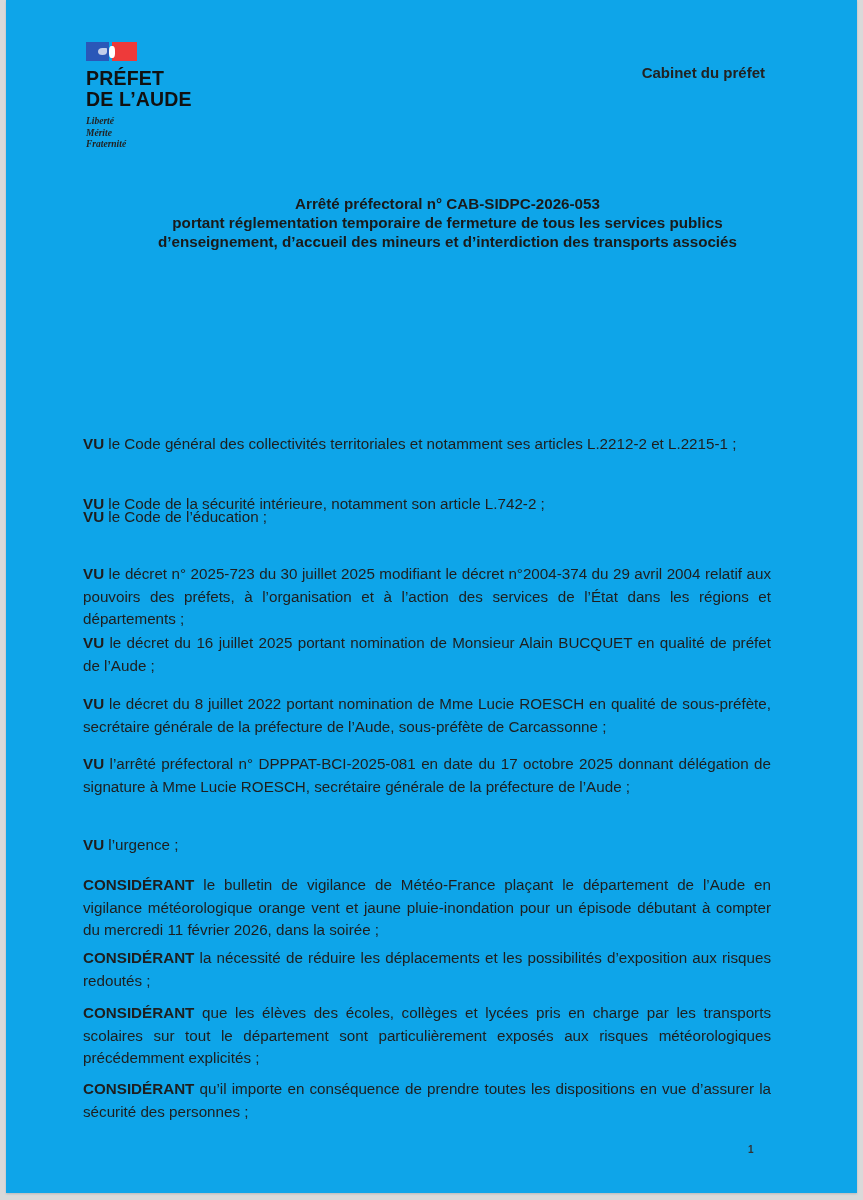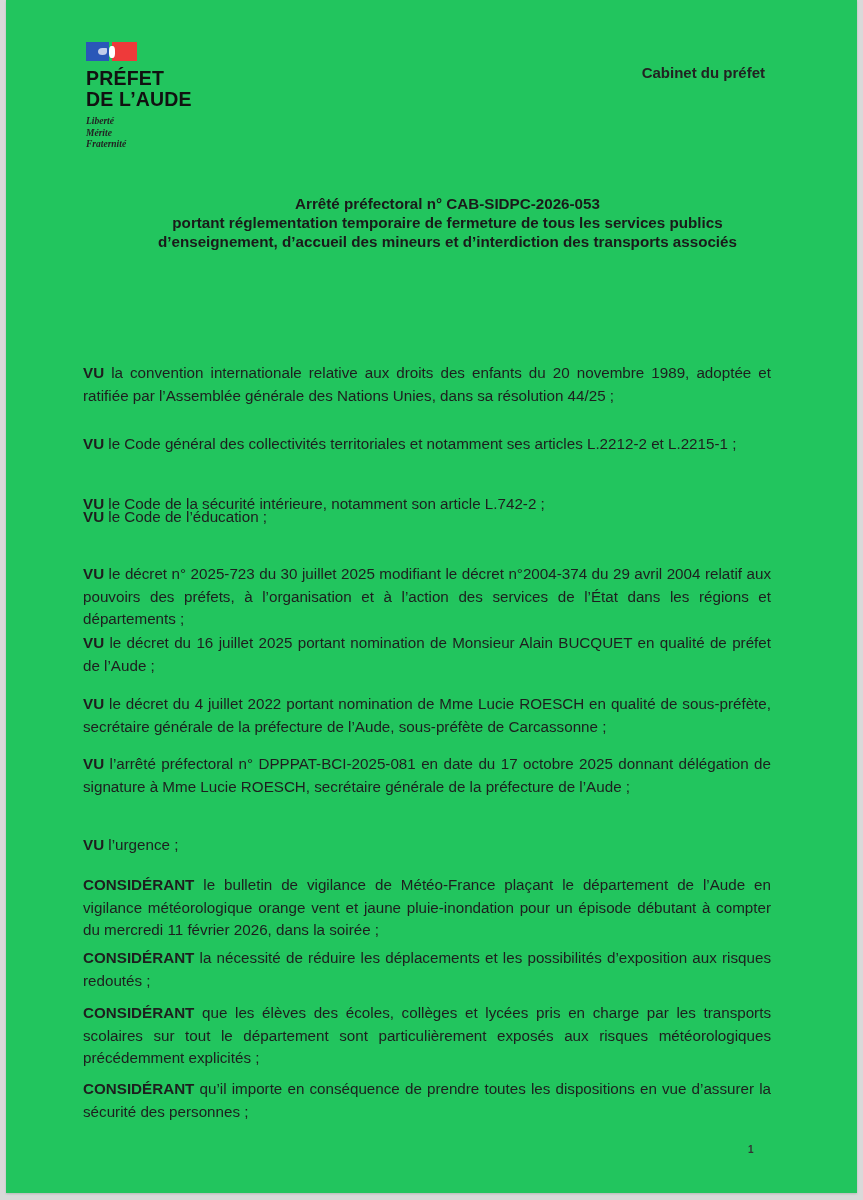--- a/index.html
+++ b/index.html
@@ -5,21 +5,21 @@
   html, body { margin: 0; padding: 0; }
   body {
     width: 863px; height: 1200px; overflow: hidden;
     background: #d9d9d9;
     position: relative;
     font-family: "Liberation Sans", sans-serif;
     color: #1e1e1e;
   }
   .page {
     position: absolute; left: 6px; top: 0; width: 851px; height: 1193px;
-    background: #22c55e;
+    background: #0ea5e9;
     box-shadow: 0 1px 2px rgba(0,0,0,0.15);
   }
   .abs { position: absolute; }
   .logo { left: 80px; top: 42px; }
   .marianne { display: flex; gap: 3px; width: 54px; height: 19px; }
   .marianne .blue { width: 23px; height: 19px; background: #2a57b8; position: relative; }
   .marianne .blue::after {
     content: ""; position: absolute; right: 2px; top: 6px; width: 9px; height: 7px;
     border-radius: 50% 10% 50% 50%; background: #e8ecf6; opacity: .8;
   }
@@ -76,33 +76,32 @@
 
   <div class="abs cabinet">Cabinet du préfet</div>
 
   <div class="abs title-block">
     <div>Arrêté préfectoral n° CAB-SIDPC-2026-053</div>
     <div>portant réglementation temporaire de fermeture de tous les services publics</div>
     <div>d’enseignement, d’accueil des mineurs et d’interdiction des transports associés</div>
   </div>
 
 
-  <div class="abs body-text" style="top:362px"><span class="lead">VU</span><span> la convention internationale relative aux droits des enfants du 20 novembre 1989, adoptée et ratifiée par l’Assemblée générale des Nations Unies, dans sa résolution 44/25 ;</span></div>
 
   <div class="abs body-text" style="top:433px"><span class="lead">VU</span><span> le Code général des collectivités territoriales et notamment ses articles L.2212-2 et L.2215-1 ;</span></div>
 
   <div class="abs body-text" style="top:493px"><span class="lead">VU</span><span> le Code de la sécurité intérieure, notamment son article L.742-2 ;</span></div>
 
   <div class="abs body-text" style="top:506px"><span class="lead">VU</span><span> le Code de l’éducation ;</span></div>
 
   <div class="abs body-text" style="top:563px"><span class="lead">VU</span><span> le décret n° 2025-723 du 30 juillet 2025 modifiant le décret n°2004-374 du 29 avril 2004 relatif aux pouvoirs des préfets, à l’organisation et à l’action des services de l’État dans les régions et départements ;</span></div>
 
   <div class="abs body-text" style="top:632px"><span class="lead">VU</span><span> le décret du 16 juillet 2025 portant nomination de Monsieur Alain BUCQUET en qualité de préfet de l’Aude ;</span></div>
 
-  <div class="abs body-text" style="top:693px"><span class="lead">VU</span><span> le décret du 4 juillet 2022 portant nomination de Mme Lucie ROESCH en qualité de sous-préfète, secrétaire générale de la préfecture de l’Aude, sous-préfète de Carcassonne ;</span></div>
+  <div class="abs body-text" style="top:693px"><span class="lead">VU</span><span> le décret du 8 juillet 2022 portant nomination de Mme Lucie ROESCH en qualité de sous-préfète, secrétaire générale de la préfecture de l’Aude, sous-préfète de Carcassonne ;</span></div>
 
   <div class="abs body-text" style="top:753px"><span class="lead">VU</span><span> l’arrêté préfectoral n° DPPPAT-BCI-2025-081 en date du 17 octobre 2025 donnant délégation de signature à Mme Lucie ROESCH, secrétaire générale de la préfecture de l’Aude ;</span></div>
 
   <div class="abs body-text" style="top:834px"><span class="lead">VU</span><span> l’urgence ;</span></div>
 
   <div class="abs body-text" style="top:874px"><span class="lead">CONSIDÉRANT</span><span> le bulletin de vigilance de Météo-France plaçant le département de l’Aude en vigilance météorologique orange vent et jaune pluie-inondation pour un épisode débutant à compter du mercredi 11 février 2026, dans la soirée ;</span></div>
 
   <div class="abs body-text" style="top:947px"><span class="lead">CONSIDÉRANT</span><span> la nécessité de réduire les déplacements et les possibilités d’exposition aux risques redoutés ;</span></div>
 
   <div class="abs body-text" style="top:1002px"><span class="lead">CONSIDÉRANT</span><span> que les élèves des écoles, collèges et lycées pris en charge par les transports scolaires sur tout le département sont particulièrement exposés aux risques météorologiques précédemment explicités ;</span></div>

